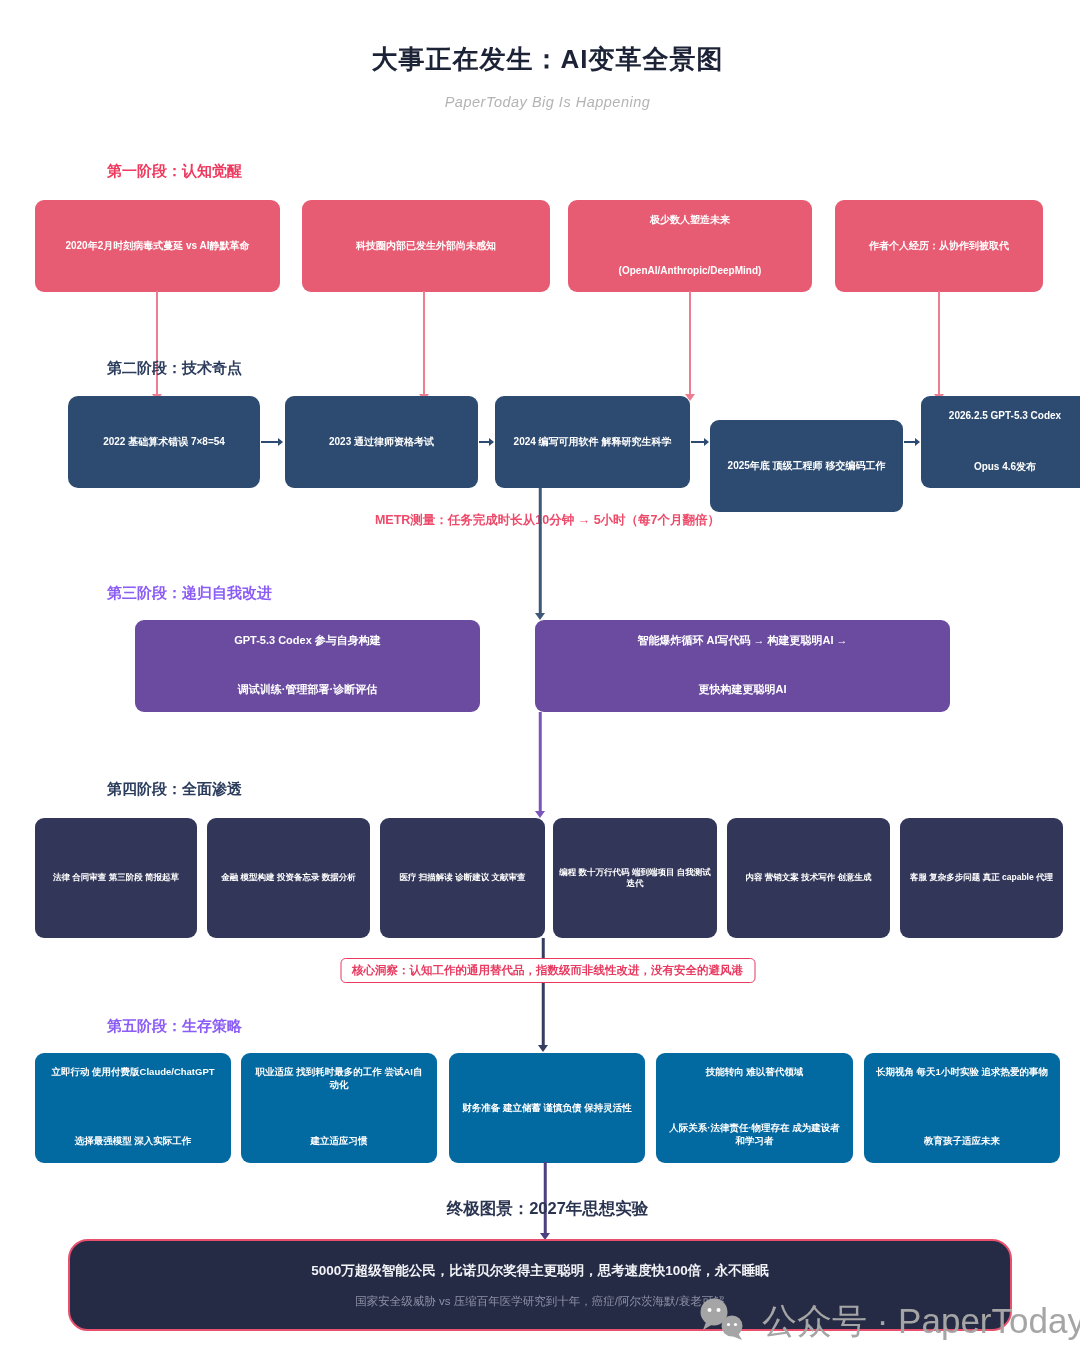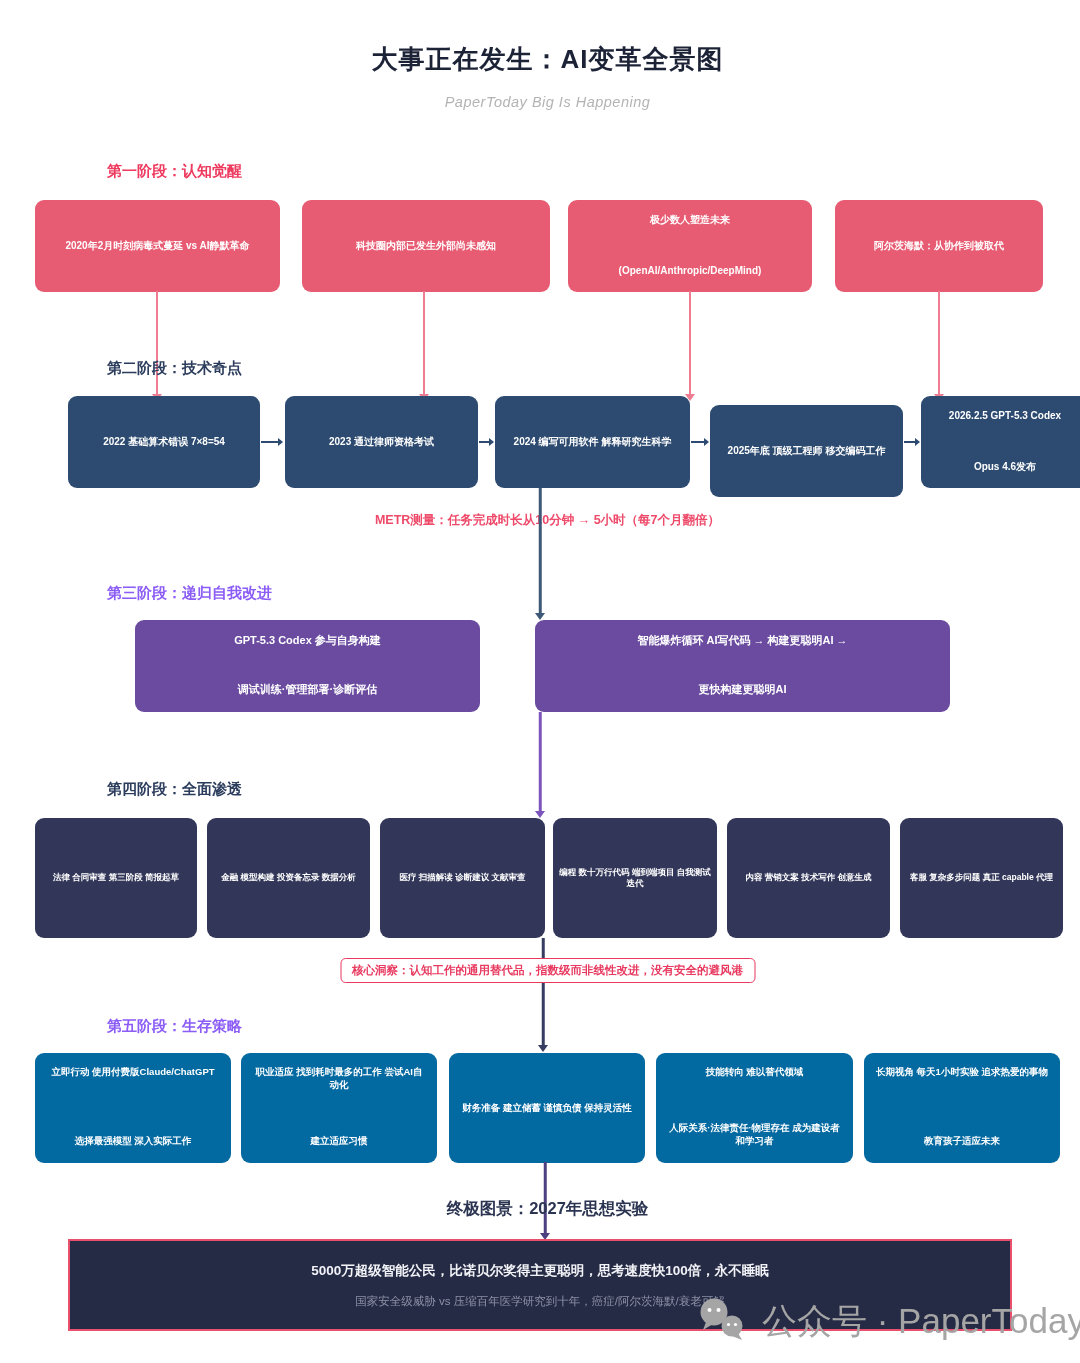--- a/index.html
+++ b/index.html
@@ -49,21 +49,21 @@
     position:absolute;top:958px;left:50%;transform:translateX(-50%);
     background:#fff;border:1.5px solid #e8395f;border-radius:5px;color:#e8395f;
     font-size:11.5px;font-weight:bold;padding:4px 11px;white-space:nowrap;z-index:5;
   }
   .finale-label{
     position:absolute;top:1198px;left:0;width:100%;text-align:center;
     font-size:16.5px;font-weight:bold;color:#2b3552;z-index:2;
   }
   .final-box{
     position:absolute;left:68px;top:1239px;width:944px;height:92px;box-sizing:border-box;
-    background:#262b45;border:2px solid #e8506e;border-radius:0;
+    background:#262b45;border:2px solid #e8506e;border-radius:20px;
     display:flex;flex-direction:column;align-items:center;justify-content:center;gap:14px;z-index:3;
   }
   .final-line1{font-size:13.5px;font-weight:bold;color:#f2f3f7;}
   .final-line2{font-size:11.5px;color:#8e92a8;}
   .watermark{
     position:absolute;left:698px;top:1292px;height:58px;display:flex;align-items:center;gap:12px;
     color:#a5a5a5;font-size:35px;z-index:10;white-space:nowrap;
   }
   .z0{z-index:0;}
 </style>
@@ -81,21 +81,21 @@
     <span>2020年2月时刻病毒式蔓延 vs AI静默革命</span>
   </div>
   <div class="box s1" style="left:302px;top:200px;width:248px;height:92px;">
     <span>科技圈内部已发生外部尚未感知</span>
   </div>
   <div class="box s1 spread" style="left:568px;top:200px;width:244px;height:92px;">
     <span>极少数人塑造未来</span>
     <span>(OpenAI/Anthropic/DeepMind)</span>
   </div>
   <div class="box s1" style="left:835px;top:200px;width:208px;height:92px;">
-    <span>阿尔茨海默：从协作到被取代</span>
+    <span>作者个人经历：从协作到被取代</span>
   </div>
 
   <div class="arrow-v" style="left:152px;top:291px;height:110px;color:#ef7d92;">
       <div class="ln"></div>
       <div class="hd"></div>
     </div>
   <div class="arrow-v" style="left:419px;top:291px;height:110px;color:#ef7d92;">
       <div class="ln"></div>
       <div class="hd"></div>
     </div>
@@ -103,30 +103,30 @@
       <div class="ln"></div>
       <div class="hd"></div>
     </div>
   <div class="arrow-v" style="left:934px;top:291px;height:110px;color:#ef7d92;">
       <div class="ln"></div>
       <div class="hd"></div>
     </div>
 
   <div class="stage-label lbl-navy" style="top:359px;">第二阶段：技术奇点</div>
 
-  <div class="box s2" style="left:68px;top:396px;width:192px;height:92px;">
+  <div class="box s2" style="left:68px;top:396px;width:192px;height:92px;border-radius:10px;">
     <span>2022 基础算术错误 7×8=54</span>
   </div>
   <div class="box s2" style="left:285px;top:396px;width:193px;height:92px;">
     <span>2023 通过律师资格考试</span>
   </div>
   <div class="box s2" style="left:495px;top:396px;width:195px;height:92px;">
     <span>2024 编写可用软件 解释研究生科学</span>
   </div>
-  <div class="box s2" style="left:710px;top:405px;width:193px;height:92px;">
+  <div class="box s2" style="left:710px;top:420px;width:193px;height:92px;">
     <span>2025年底 顶级工程师 移交编码工作</span>
   </div>
   <div class="box s2 spread" style="left:921px;top:396px;width:168px;height:92px;">
     <span>2026.2.5 GPT-5.3 Codex</span>
     <span>Opus 4.6发布</span>
   </div>
 
   <div class="arrow-h" style="left:261px;top:437px;width:22px;color:#2d4b70;">
       <div class="ln"></div>
       <div class="hd"></div>

